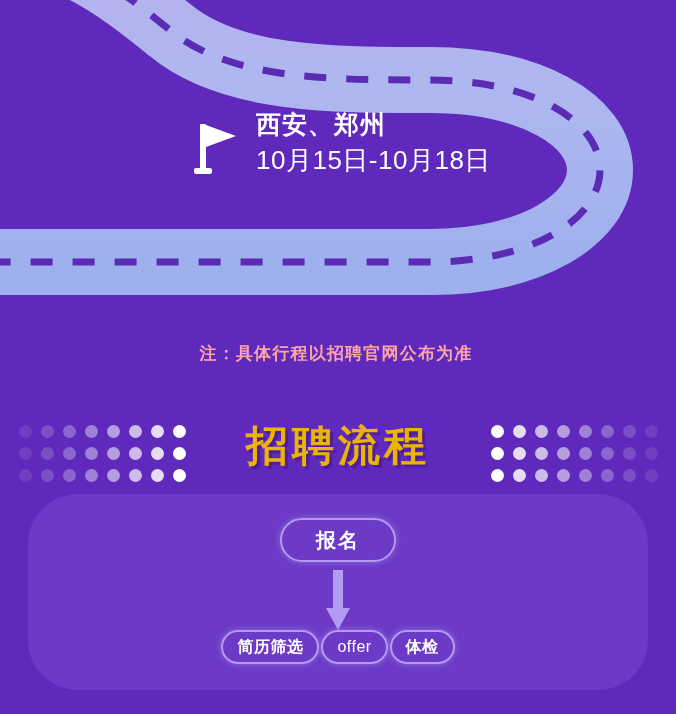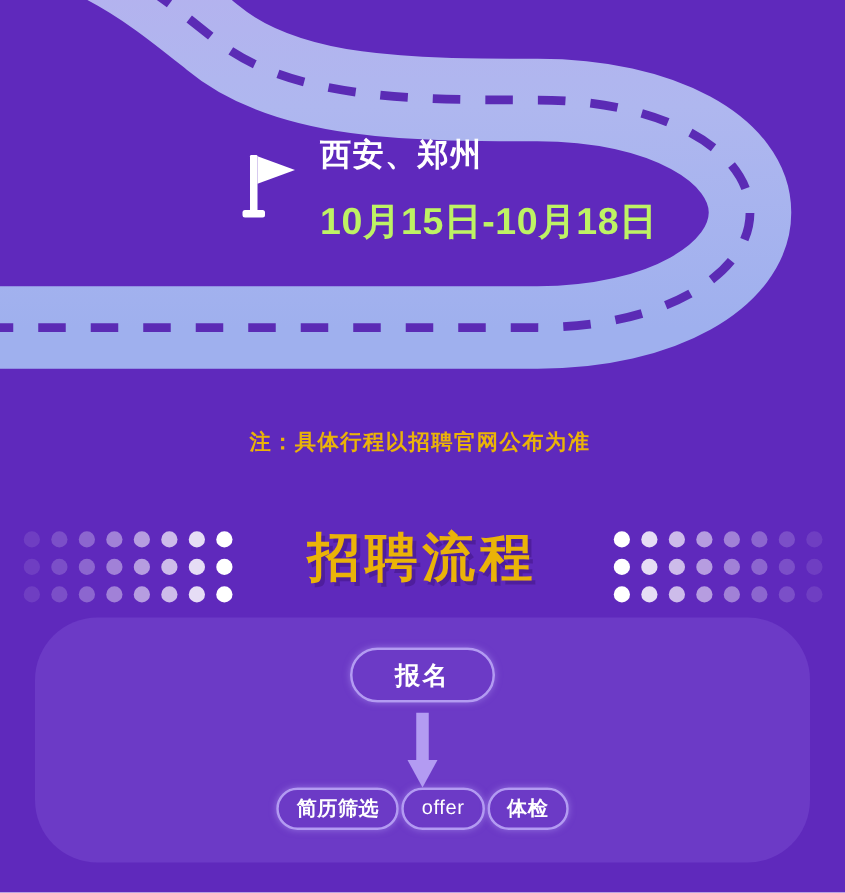--- a/index.html
+++ b/index.html
@@ -38,47 +38,47 @@
   }
   .flag-icon {
     width: 46px;
     height: 58px;
     flex: 0 0 auto;
     margin-top: 8px;
   }
   .location-text {
     display: flex;
     flex-direction: column;
-    gap: 26px;
+    gap: 10px;
   }
   .location-city {
     color: #ffffff;
     font-size: 25px;
     font-weight: 700;
     letter-spacing: 1px;
     line-height: 1;
     white-space: nowrap;
   }
   .location-date {
-    color: #bef264;
-    font-size: 30px;
-    font-weight: 700;
+    color: #ffffff;
+    font-size: 26px;
+    font-weight: 400;
     letter-spacing: 0.5px;
     line-height: 1;
     white-space: nowrap;
   }
 
   
   .note {
     position: absolute;
     left: 0;
     top: 342px;
     width: 672px;
     text-align: center;
-    color: #eab308;
+    color: #fca5a5;
     font-size: 17px;
     font-weight: 700;
     letter-spacing: 1.2px;
   }
 
   
   .section-head {
     position: absolute;
     left: 0;
     top: 404px;

